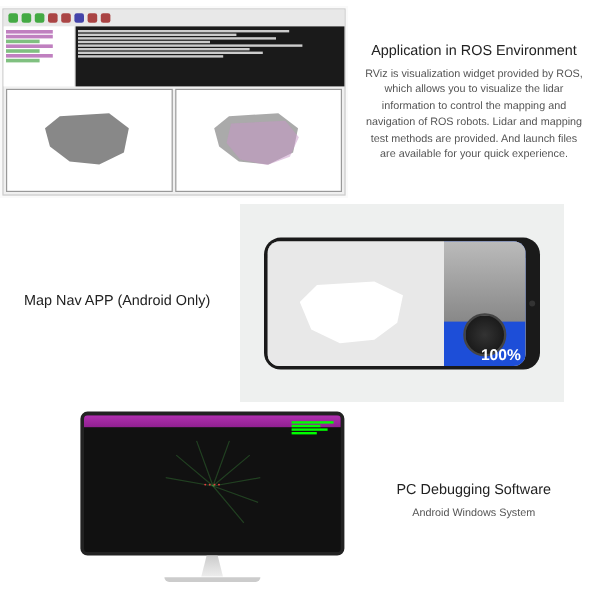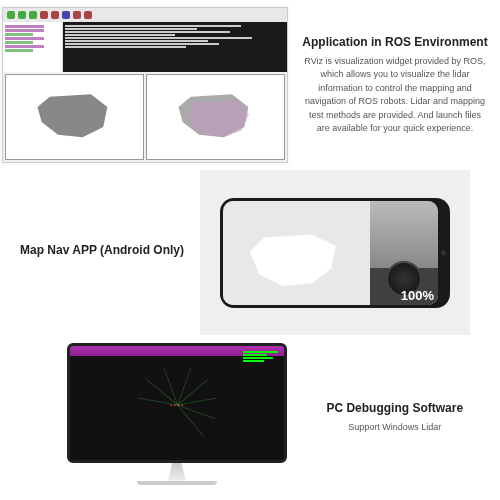--- a/index.html
+++ b/index.html
@@ -20,34 +20,34 @@
 .code-left { width: 60px; background: #fff; border-right: 1px solid #ddd; padding: 2px; }
 .cline { height: 3px; background: #c080c0; margin: 1px 0; width: 70%; }
 .cline2 { height: 3px; background: #80c080; margin: 1px 0; width: 50%; }
 .term { flex: 1; background: #1a1a1a; padding: 2px; }
 .tline { height: 2px; background: #ccc; margin: 1px 0; width: 80%; }
 .panels { display: flex; height: 90px; gap: 2px; padding: 2px; }
 .panel { flex: 1; background: #fff; border: 1px solid #999; position: relative; }
 .map-shape { position: absolute; top: 20%; left: 20%; width: 60%; height: 60%; background: #888; clip-path: polygon(20% 10%, 70% 5%, 90% 30%, 85% 70%, 60% 90%, 30% 85%, 10% 60%, 5% 30%); }
 .map-shape2 { position: absolute; top: 25%; left: 25%; width: 55%; height: 55%; background: rgba(200,150,200,0.5); clip-path: polygon(15% 15%, 75% 10%, 90% 40%, 80% 75%, 55% 90%, 25% 80%, 10% 50%); }
 
-.heading { font-size: 12px; font-weight: bold; color: #222; margin-bottom: 6px; text-align: center; }
+.heading { font-size: 12px; font-weight: normal; color: #222; margin-bottom: 6px; text-align: center; }
 .body-text { font-size: 9px; color: #555; line-height: 1.5; text-align: center; }
 
 
 .sec2 { height: 165px; background: #fff; }
 .sec2 .text { width: 200px; padding: 0 10px 0 20px; }
 .sec2 .img { width: 270px; height: 165px; background: #eef0ef; display: flex; align-items: center; justify-content: center; }
 .phone { width: 230px; height: 110px; background: #1a1a1a; border-radius: 14px; padding: 3px 12px 3px 3px; position: relative; }
 .phone-screen { width: 100%; height: 100%; background: #d8d8d8; border-radius: 10px; display: flex; position: relative; overflow: hidden; }
 .phone-top { position: absolute; top: 0; left: 0; right: 0; height: 14px; background: rgba(50,50,50,0.8); display: flex; align-items: center; padding: 0 6px; }
 .back-btn { font-size: 7px; color: #fff; }
 .phone-map { flex: 1; background: #e8e8e8; position: relative; }
 .pmap-shape { position: absolute; top: 30%; left: 15%; width: 65%; height: 55%; background: #fff; clip-path: polygon(20% 10%, 70% 5%, 95% 25%, 90% 65%, 70% 90%, 40% 95%, 15% 75%, 5% 35%); border: 1px solid #aaa; }
-.phone-cam { width: 68px; background: #404040; position: relative; }
+.phone-cam { width: 68px; background: #1d4ed8; position: relative; }
 .cam-img { width: 100%; height: 65%; background: linear-gradient(#bbb, #888); }
 .lens { position: absolute; bottom: 8px; left: 50%; transform: translateX(-50%); width: 36px; height: 36px; border-radius: 50%; background: radial-gradient(#333, #111); border: 2px solid #444; }
 .pct { position: absolute; bottom: 2px; right: 4px; color: #fff; font-size: 13px; font-weight: bold; }
 .cam-dot { position: absolute; right: 4px; top: 50%; transform: translateY(-50%); width: 5px; height: 5px; border-radius: 50%; background: #333; }
 
 
 .sec3 { height: 165px; margin-left: 44px; }
 .sec3 .img { width: 270px; height: 165px; display: flex; align-items: center; justify-content: center; padding-left: 20px; }
 .sec3 .text { width: 230px; padding: 0 15px; text-align: center; }
 .monitor { width: 220px; height: 150px; position: relative; }
@@ -164,17 +164,17 @@
               <div class="gt-line" style="width:85%"></div>
               <div class="gt-line" style="width:60%"></div>
           </div>
         </div>
         <div class="stand"></div>
         <div class="base"></div>
       </div>
     </div>
     <div class="text">
       <div class="heading">PC Debugging Software</div>
-      <div class="body-text">Support Windows Lidar</div>
+      <div class="body-text">Android Windows System</div>
     </div>
   </div>
 
 </div>
 
 </body></html>

